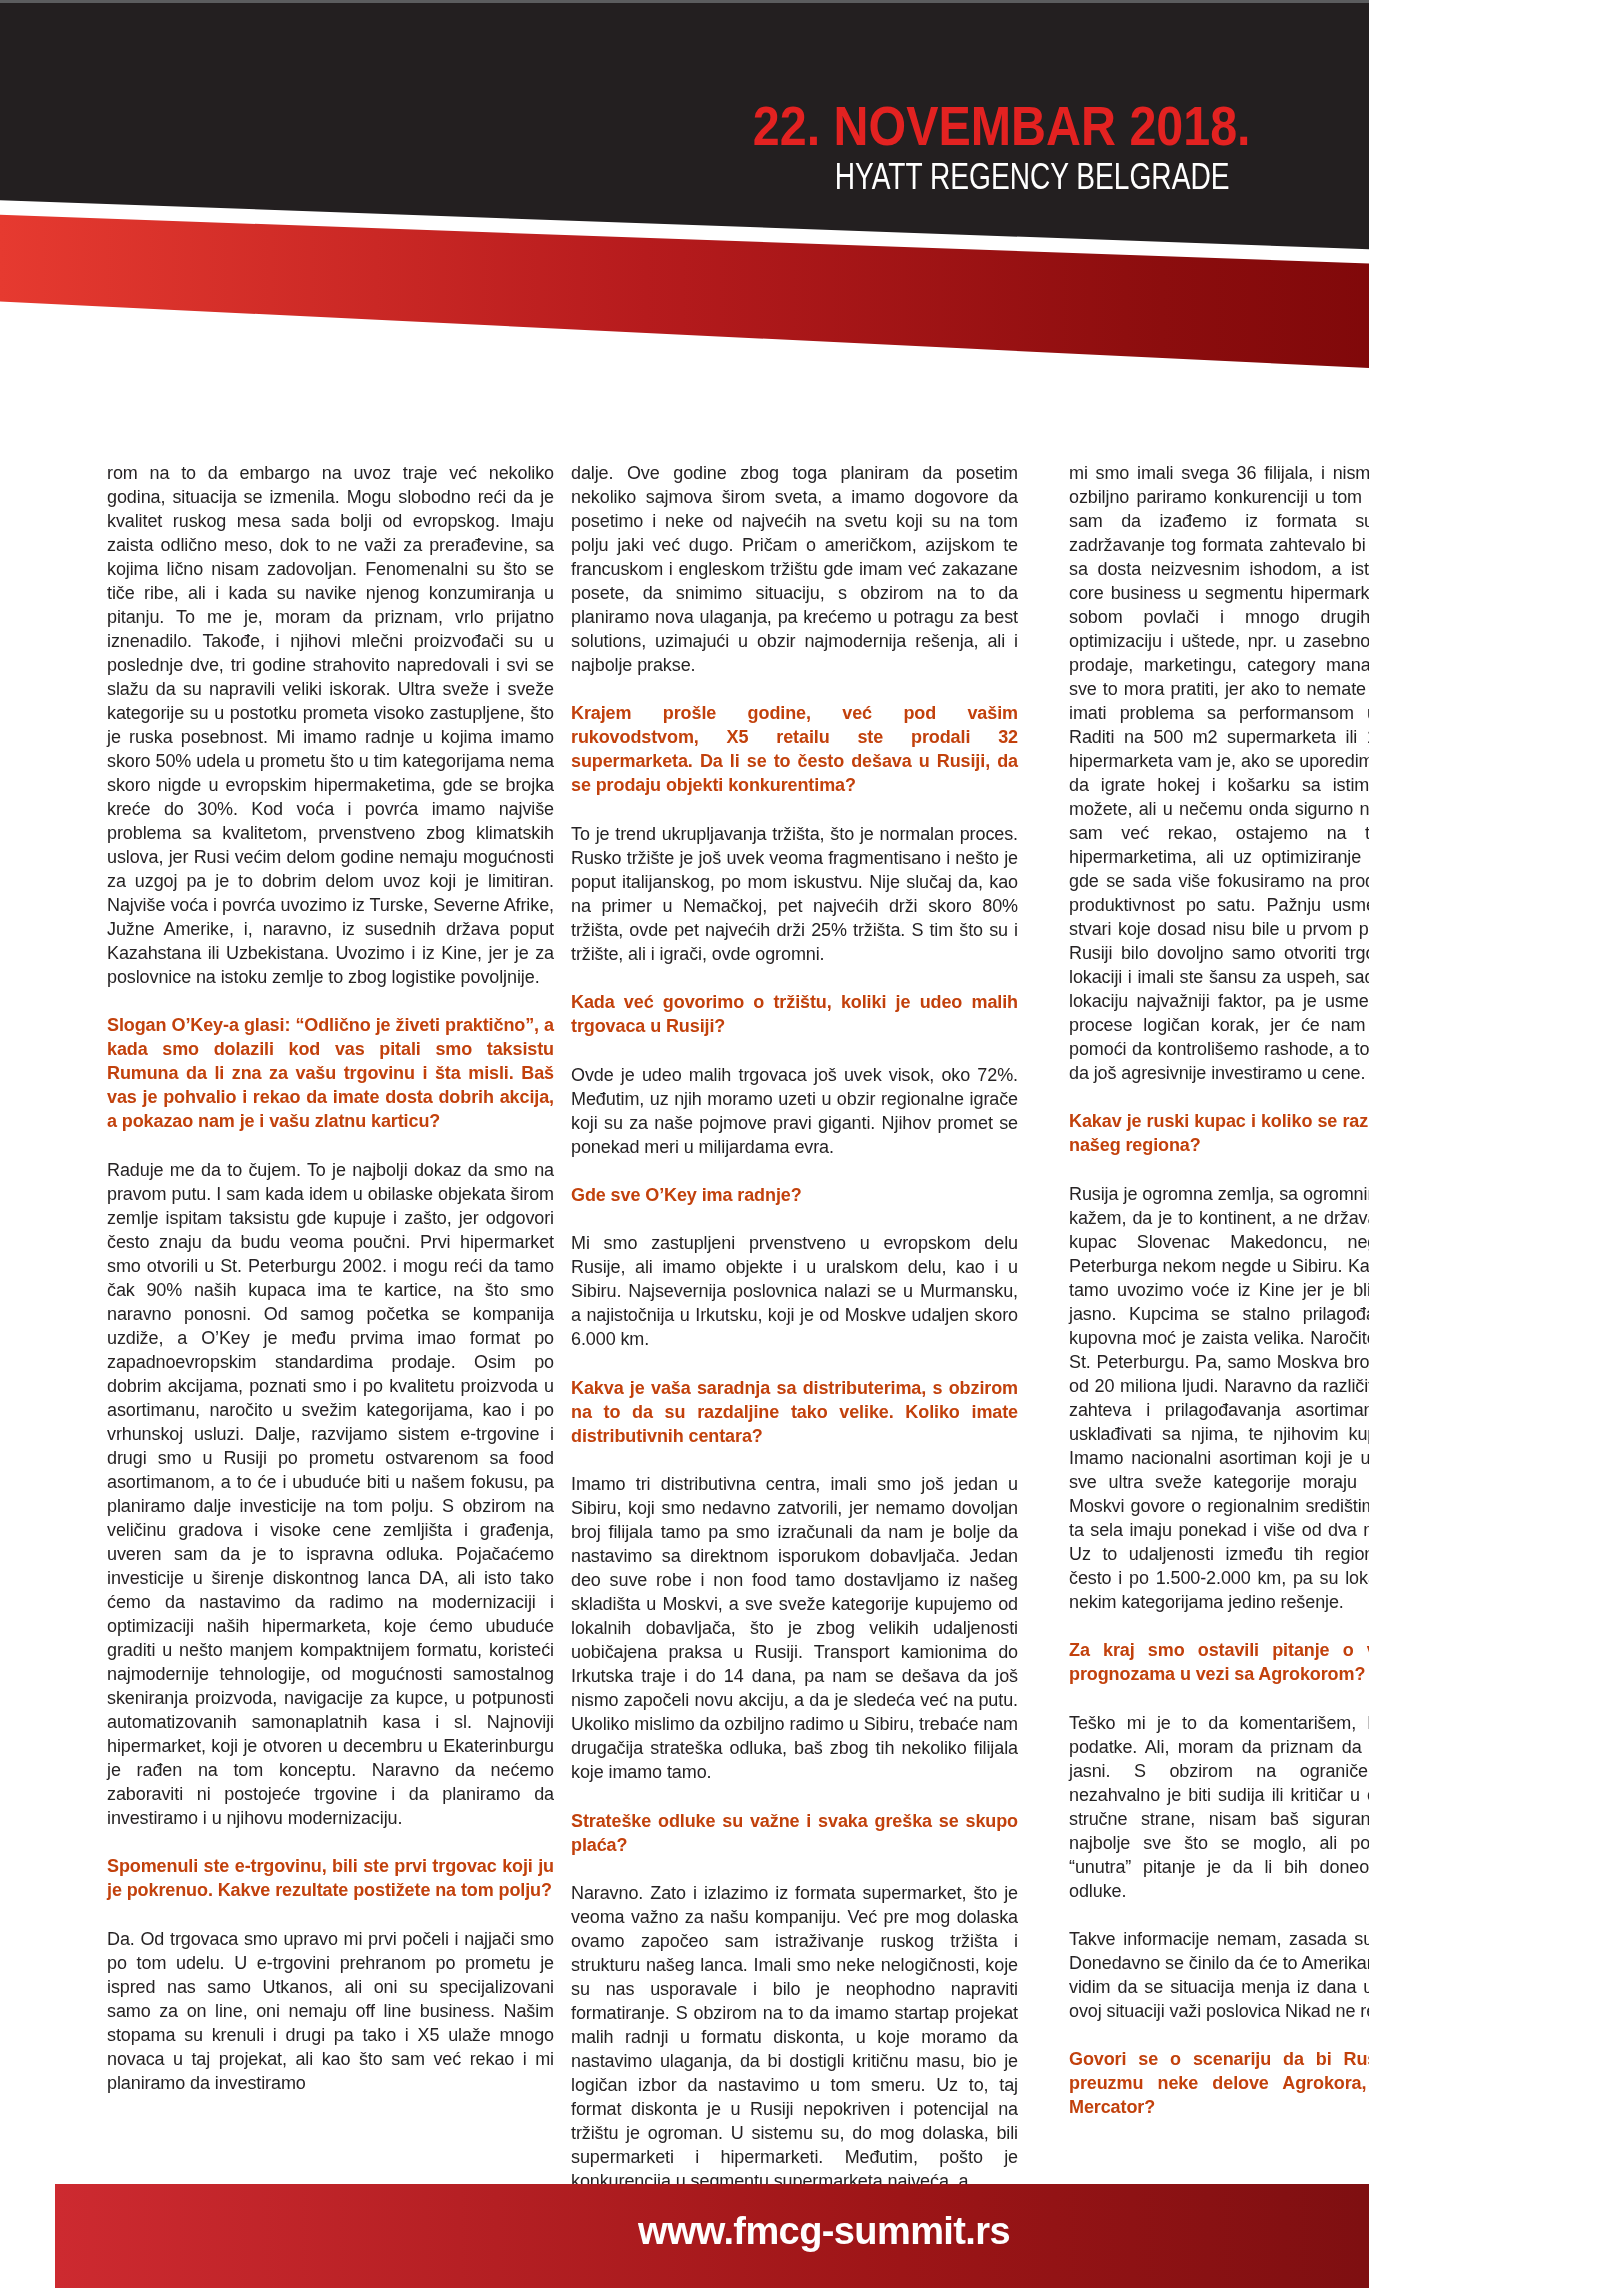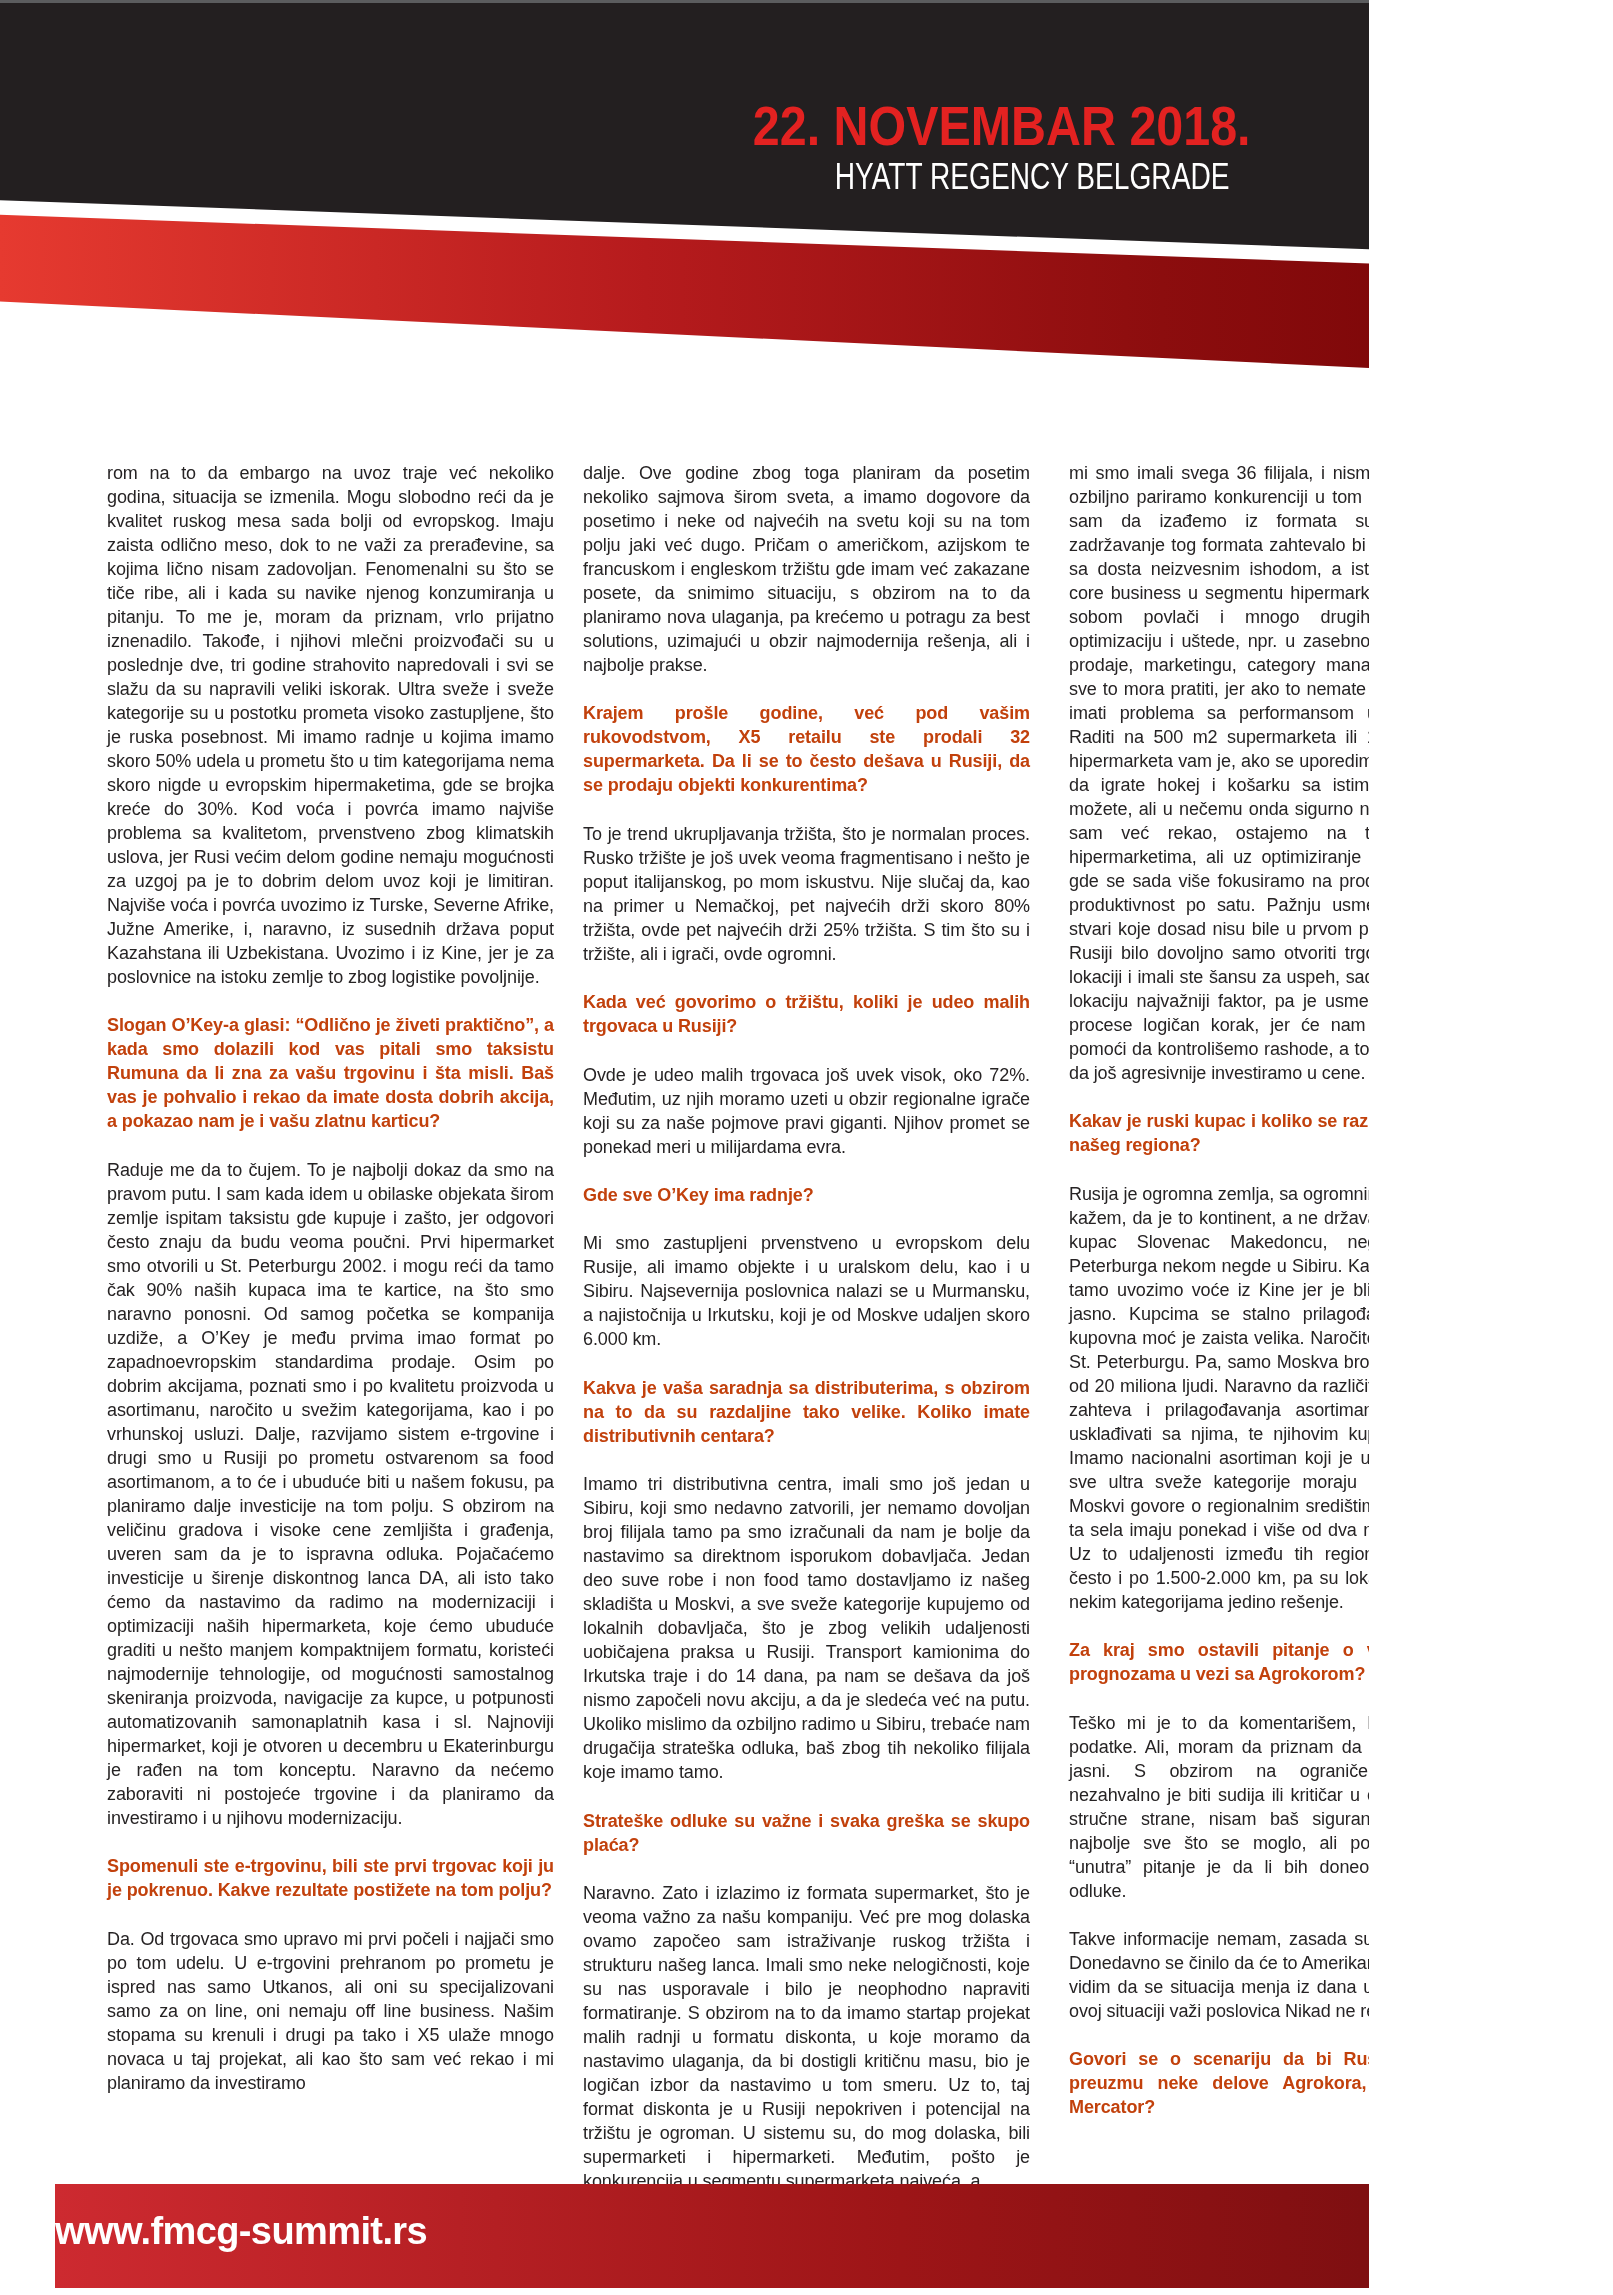--- a/index.html
+++ b/index.html
@@ -30,32 +30,32 @@
     background:linear-gradient(to right, #e63a30 0%, #b61b1d 40%, #8c0d0e 72%, #730305 100%);
     clip-path: polygon(0 55.8%, 100% 70.7%, 100% 98.7%, 0 78.3%);
   }
   
   .column {
     position:absolute; top:450px; width:469px;
     font-size:18px; line-height:24px; text-align:justify;
     color:#262324; letter-spacing:-0.1px;
   }
   .col-0 { left:96px; }
-  .col-1 { left:572px; }
+  .col-1 { left:560px; }
   .col-2 { left:1058px; }
   .column p { margin:11px; }
   .block + .block { margin-top:24.4px; }
   .question { color:#c2410c; font-weight:bold; }
   
   .footer-band {
     position:absolute; left:55px; top:2184px; width:1538px; height:104px;
     background:linear-gradient(to right, #cd2a30 0%, #9d1517 55%, #700c0e 100%);
   }
   .footer-url {
-    position:absolute; left:0; top:26px; width:100%; 
+    position:absolute; left:0; top:26px; width:100%; text-align:center;
     color:#ffffff; font-size:38px; font-weight:bold; letter-spacing:-0.6px;
   }
   .page-number {
     position:absolute; right:74px; top:24.4px;
     color:#ffffff; font-size:40px; font-weight:bold;
   }
 </style>
 </head>
 <body>
 

